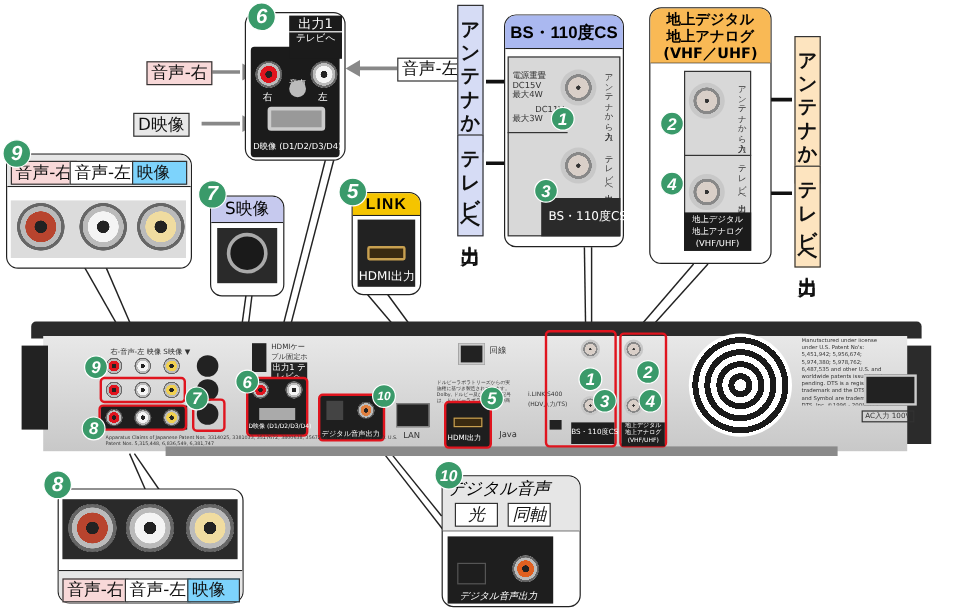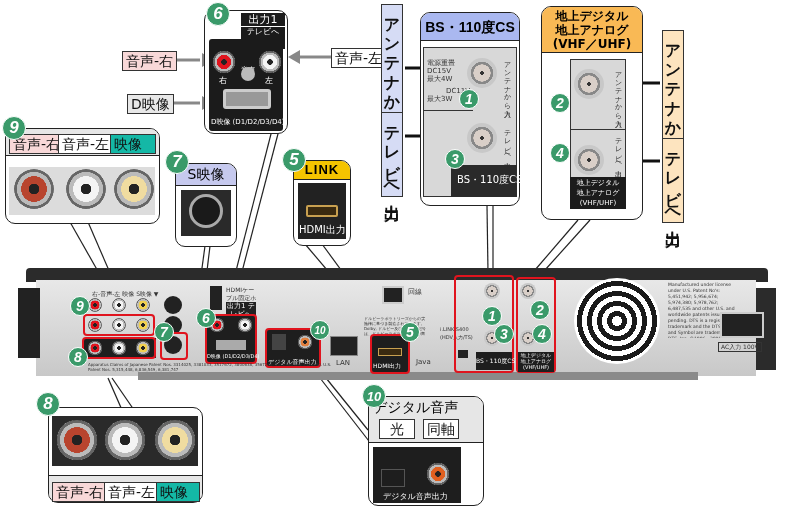--- a/index.html
+++ b/index.html
@@ -4,21 +4,21 @@
 <style>
   * { box-sizing: border-box; margin: 0; padding: 0; }
   body { width: 794px; height: 513px; background: #ffffff; position: relative; overflow: hidden; font-family: "DejaVu Sans", sans-serif; }
   .abs { position: absolute; }
   .callout { position: absolute; border: 1.5px solid #222; border-radius: 10px; background: #fff; }
   .badge { position: absolute; width: 20px; height: 20px; border-radius: 50%; background: #3a9a6a; color: #fff; font-weight: bold; font-style: italic; font-size: 14px; display: flex; align-items: center; justify-content: center; font-family: "Liberation Sans", sans-serif; border: 1.5px solid #fff; }
   .badge.big { width: 24px; height: 24px; font-size: 17px; }
   .lbl { position: absolute; border: 1px solid #333; font-size: 14px; padding: 0 3px; line-height: 18px; white-space: nowrap; color: #111; }
   .pink { background: #f8d8d8; }
   .white { background: #fff; }
-  .yellow { background: #14b8a6; }
+  .yellow { background: #7dd3fc; }
   .gray { background: #e8e8e8; }
   .vlbl { position: absolute; border: 1px solid #333; font-size: 16px; font-weight: bold; writing-mode: vertical-rl; text-orientation: upright; line-height: 20px; padding: 2px 0; letter-spacing: 1px; color: #111; }
   .vlbl.blue { background: #d6dcf5; }
   .vlbl.peach { background: #fde4bf; }
   .rca { position: absolute; border-radius: 50%; background: radial-gradient(circle, #222 0 18%, var(--c) 19% 45%, #bbb 46% 60%, #666 61% 70%, #ddd 71% 100%); }
   .fcon { position: absolute; border-radius: 50%; background: radial-gradient(circle, #333 0 8%, #d9cfc8 9% 40%, #888 41% 52%, #c8c8c8 53% 75%, #555 76% 100%); }
   .hdr { position: absolute; font-weight: bold; text-align: center; border-bottom: 1.5px solid #222; border-radius: 9px 9px 0 0; }
   .panel-dark { position: absolute; background: #1b1b1b; }
   .tiny { font-size: 7px; color: #333; line-height: 8px; }
   .redbox { position: absolute; border: 2.5px solid #e0141e; border-radius: 4px; }
@@ -80,21 +80,21 @@
   <div class="rca" style="--c:#f4f4f4;left:54px;top:40px;width:22px;height:22px;"></div>
   <div class="abs" style="left:36px;top:54px;font-size:7px;color:#fff;">音声</div>
   <div class="abs" style="left:36px;top:56px;width:14px;height:14px;border-radius:50%;background:#bbb;"></div>
   <div class="abs" style="left:14px;top:64px;font-size:8px;color:#fff;">右</div>
   <div class="abs" style="left:60px;top:64px;font-size:8px;color:#fff;">左</div>
   <div class="abs" style="left:18px;top:78px;width:48px;height:20px;background:#999;border-radius:3px;border:3px solid #ccc;"></div>
   <div class="abs" style="left:6px;top:106px;font-size:7px;color:#fff;white-space:nowrap;">D映像 (D1/D2/D3/D4)</div>
 </div>
 <div class="badge big" style="left:206px;top:2px;">6</div>
 <div class="lbl pink" style="left:122px;top:51px;">音声-右</div>
-<div class="lbl gray" style="left:127px;top:94px;">D映像</div>
+<div class="lbl gray" style="left:111px;top:94px;">D映像</div>
 <div class="lbl white" style="left:331px;top:48px;">音声-左</div>
 
 <div class="callout" style="left:5px;top:128px;width:155px;height:96px;">
   <div class="abs" style="left:0;top:0;width:100%;height:27px;background:#e6e6e6;border-radius:9px 9px 0 0;border-bottom:1.5px solid #222;"></div>
   <div class="abs" style="left:3px;top:38px;width:146px;height:48px;background:#dcdcdc;"></div>
   <div class="rca" style="--c:#b8442e;left:8px;top:40px;width:40px;height:40px;"></div>
   <div class="rca" style="--c:#f4f4f4;left:60px;top:40px;width:40px;height:40px;"></div>
   <div class="rca" style="--c:#f0dca0;left:108px;top:40px;width:40px;height:40px;"></div>
 </div>
 <div class="lbl pink" style="left:9px;top:134px;">音声-右</div>
@@ -249,21 +249,21 @@
   <div class="abs" style="left:0;top:67px;width:100%;height:27px;background:#e6e6e6;border-radius:0 0 9px 9px;border-top:1.5px solid #222;"></div>
   <div class="rca" style="--c:#b8442e;left:8px;top:12px;width:40px;height:40px;"></div>
   <div class="rca" style="--c:#f4f4f4;left:56px;top:12px;width:40px;height:40px;"></div>
   <div class="rca" style="--c:#f0dca0;left:106px;top:12px;width:40px;height:40px;"></div>
 </div>
 <div class="lbl pink" style="left:52px;top:482px;">音声-右</div>
 <div class="lbl white" style="left:104px;top:482px;">音声-左</div>
 <div class="lbl yellow" style="left:156px;top:482px;width:44px;">映像</div>
 <div class="badge big" style="left:36px;top:392px;">8</div>
 
-<div class="callout" style="left:368px;top:396px;width:116px;height:110px;">
+<div class="callout" style="left:368px;top:396px;width:116px;height:110px;font-style:italic;">
   <div class="abs" style="left:0;top:0;width:100%;height:46px;background:#e6e6e6;border-radius:9px 9px 0 0;border-bottom:1.5px solid #222;"></div>
   <div class="abs" style="left:4px;top:2px;font-size:14px;white-space:nowrap;">デジタル音声</div>
   <div class="lbl white" style="left:10px;top:22px;width:36px;text-align:center;">光</div>
   <div class="lbl white" style="left:54px;top:22px;width:36px;text-align:center;">同軸</div>
   <div class="panel-dark" style="left:4px;top:50px;width:88px;height:56px;background:#1e1e1e;"></div>
   <div class="abs" style="left:12px;top:72px;width:24px;height:18px;border:1px solid #555;"></div>
   <div class="rca" style="--c:#e06020;left:58px;top:66px;width:22px;height:22px;"></div>
   <div class="abs" style="left:14px;top:94px;font-size:8px;color:#fff;white-space:nowrap;">デジタル音声出力</div>
 </div>
 <div class="badge big" style="left:362px;top:384px;font-size:13px;">10</div>

